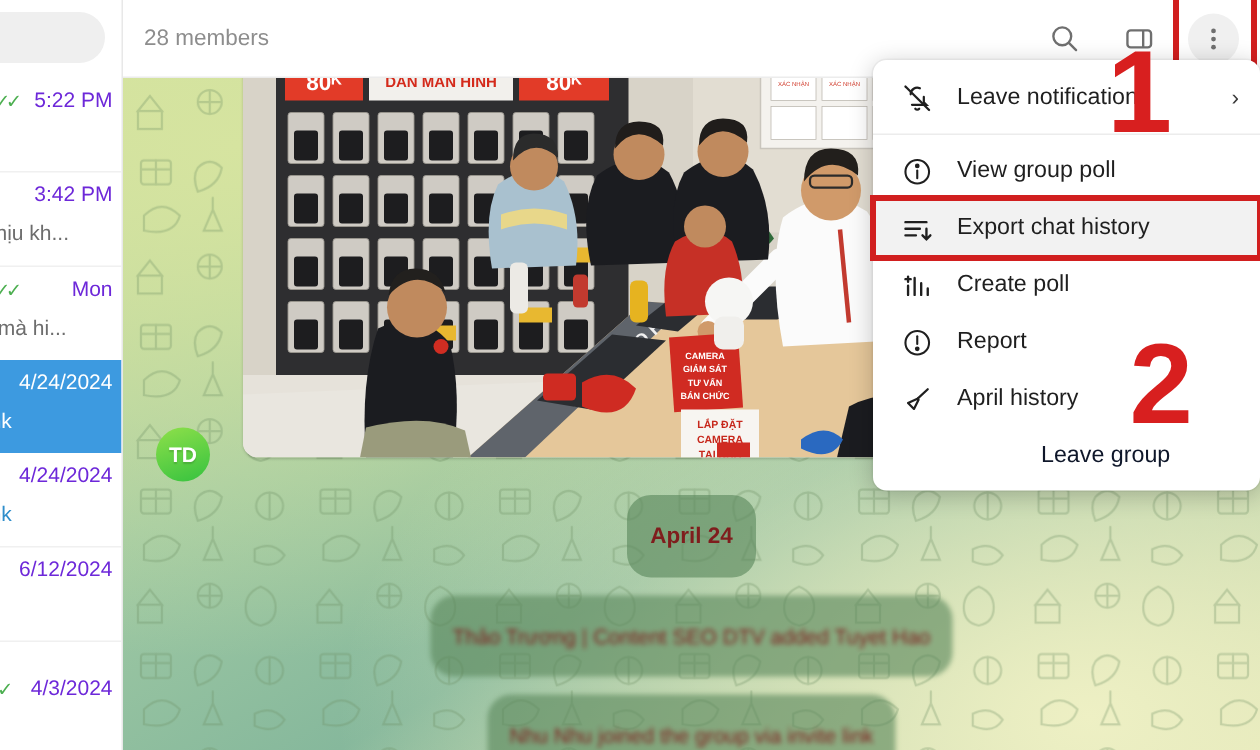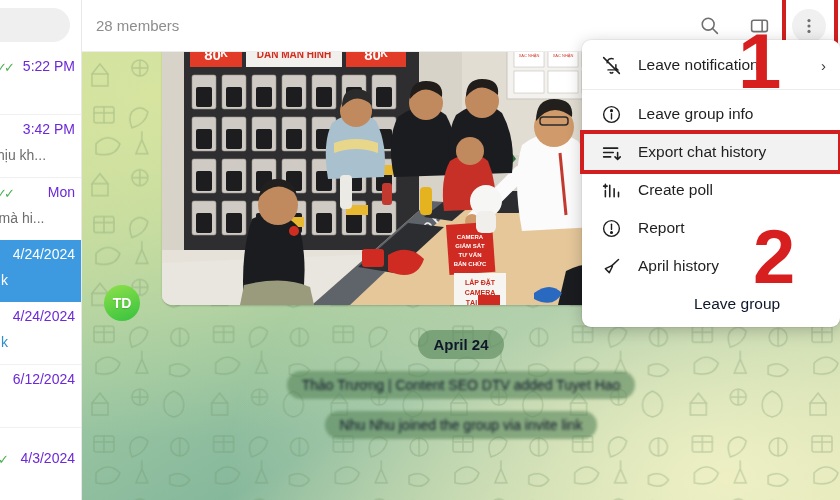--- a/index.html
+++ b/index.html
@@ -97,22 +97,22 @@
     z-index:3; text-shadow:0 1px 1px rgba(0,0,0,.15);
   }
 
   
   .center-stack {
     position:absolute; left:0; right:0; top:330px;
     display:flex; flex-direction:column; align-items:center; gap:12px;
     z-index:2;
   }
   .chip {
-    background:rgba(90,135,92,.62); color:#0f172a;
-    font-size:14px; padding:6px 15px; border-radius:16px;
+    background:rgba(90,135,92,.62); color:#7f1d1d;
+    font-size:14px; padding:19px 15px; border-radius:16px;
     white-space:nowrap;
   }
   .chip.blurred { filter:blur(1.6px); }
   .chip.date { font-weight:bold; font-size:15px; }
 
   
   .menu {
     position:absolute; right:0; top:40px; width:258px;
     background:#ffffff; border-radius:9px;
     box-shadow:0 3px 16px rgba(0,0,0,.22), 0 0 0 1px rgba(0,0,0,.04);
@@ -477,21 +477,21 @@
       <div class="menu-sep"></div>
 
       <div class="menu-item">
         <span class="mi-icon">
           <svg width="21" height="21" viewBox="0 0 24 24" fill="none" stroke="currentColor" stroke-width="1.6">
             <circle cx="12" cy="12" r="9"></circle>
               <path d="M12 11v6" stroke-linecap="round"></path>
               <circle cx="12" cy="7.6" r="1" fill="currentColor"></circle>
           </svg>
         </span>
-        <span>Leave group info</span>
+        <span>View group poll</span>
       </div>
 
       <div class="menu-item highlighted">
         <span class="mi-icon">
           <svg width="21" height="21" viewBox="0 0 24 24" fill="none" stroke="currentColor" stroke-width="1.8" stroke-linecap="round">
             <path d="M3 7h16M3 12h11M3 17h8"></path>
               <path d="M19 12v8M16 17l3 3 3-3"></path>
           </svg>
         </span>
         <span>Export chat history</span>

